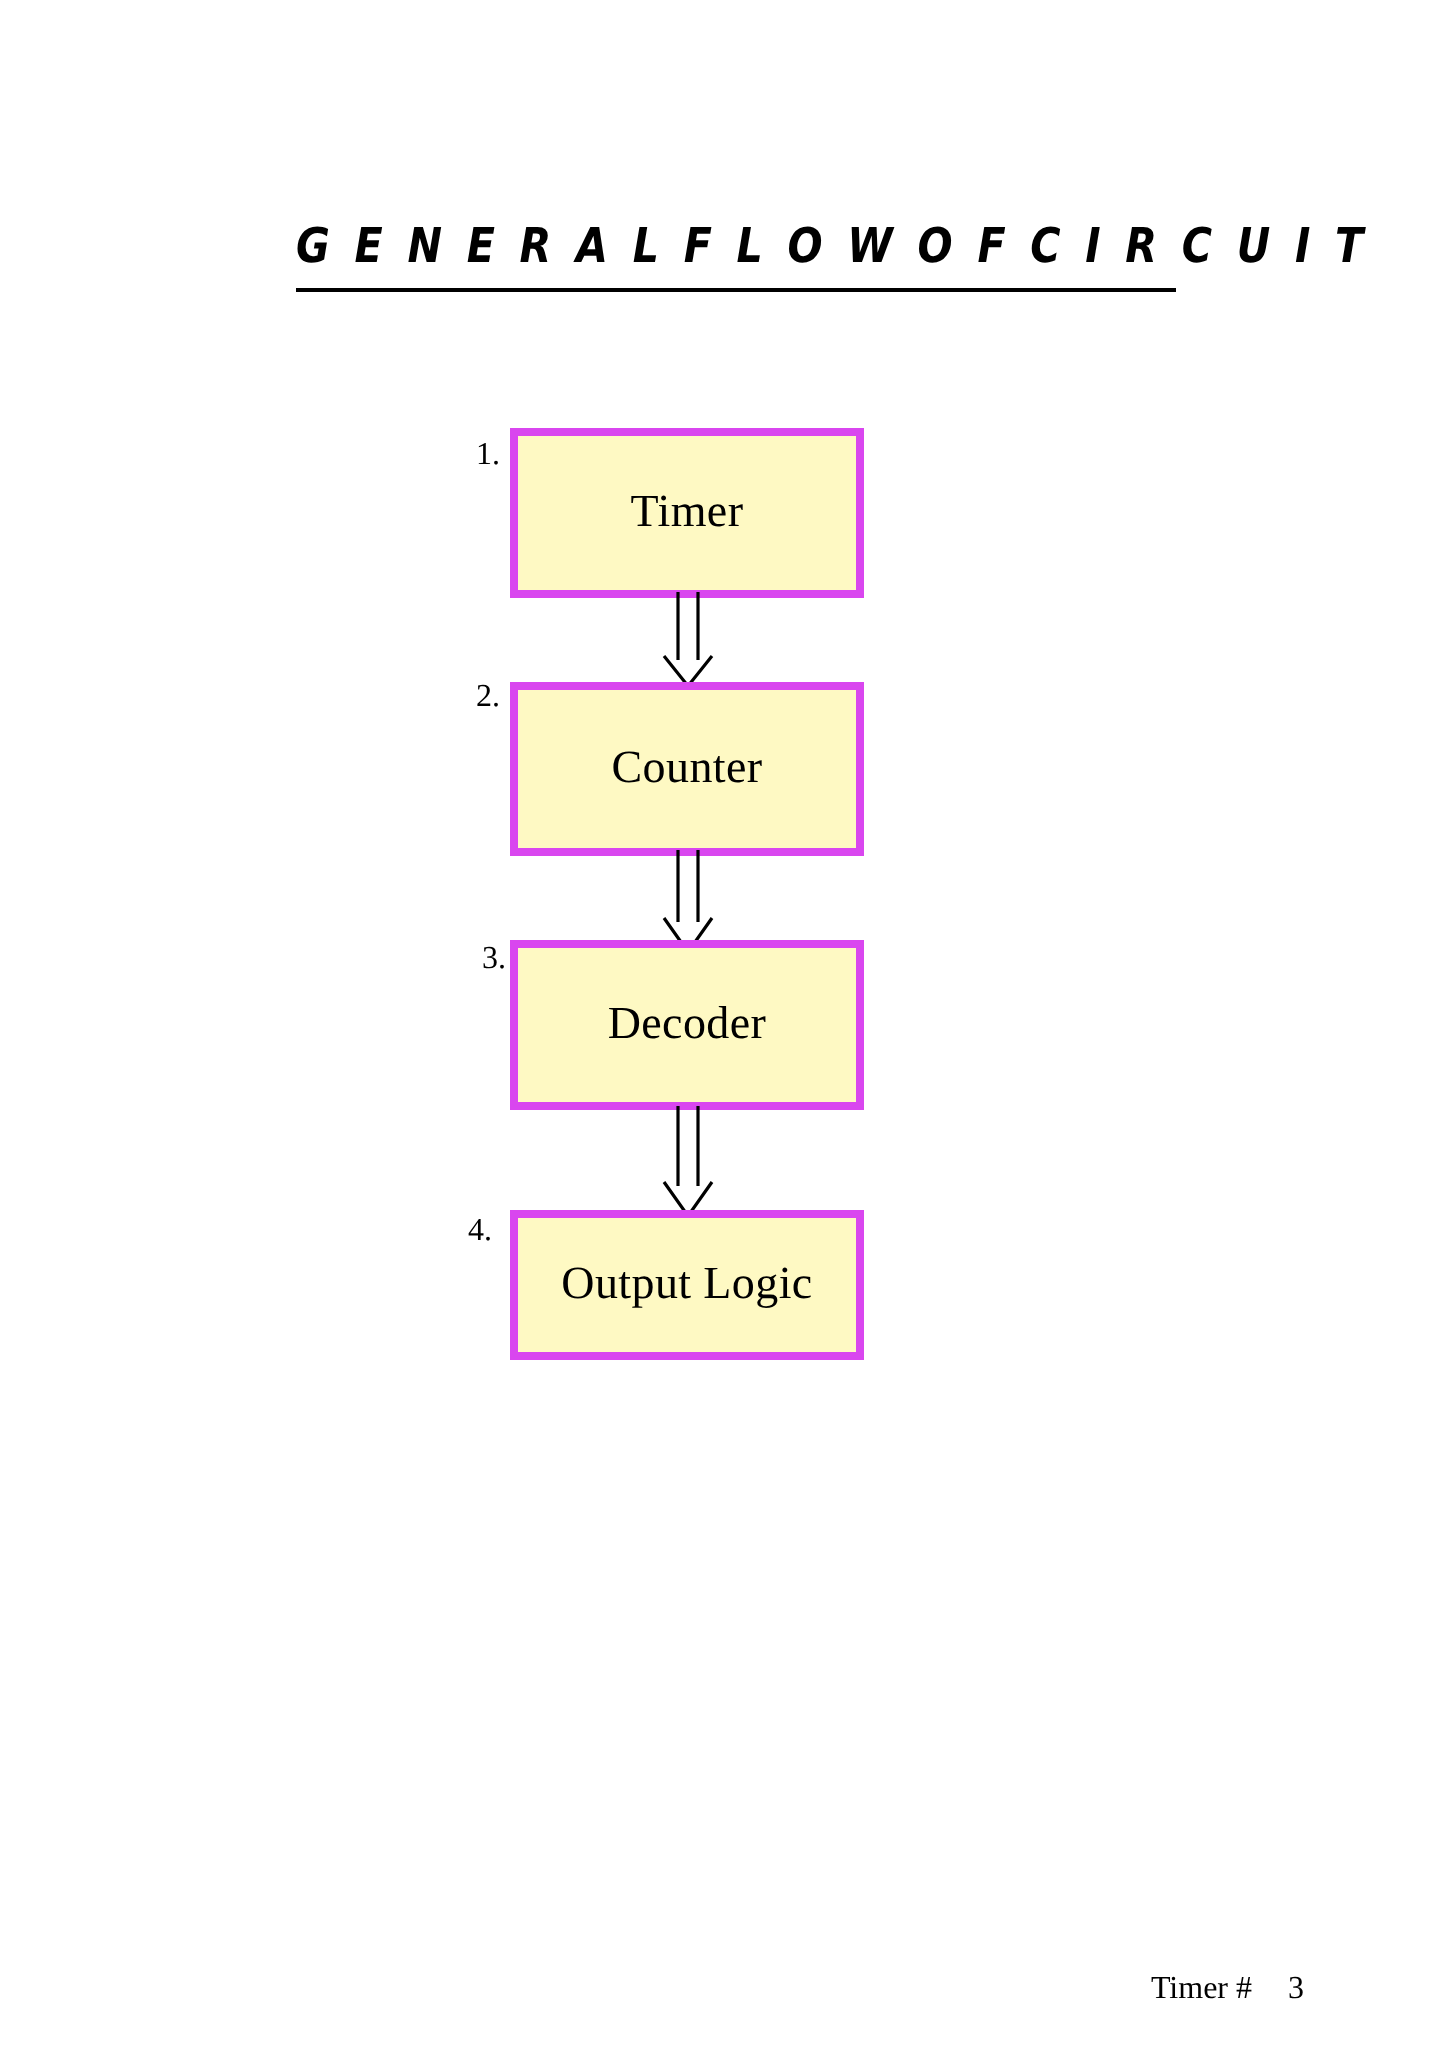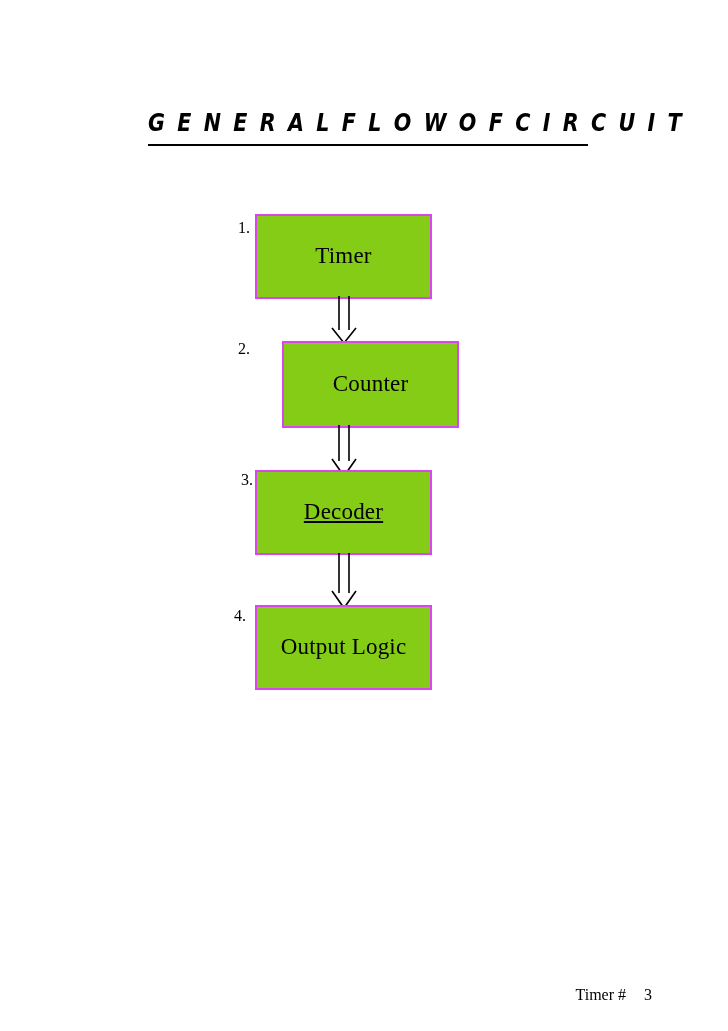--- a/index.html
+++ b/index.html
@@ -53,22 +53,22 @@
     top: 0;
     width: 728px;
     height: 1031px;
   }
 
   .node {
     position: absolute;
     left: 255px;
     width: 177px;
     box-sizing: border-box;
-    border: 2px solid #d946ef;
-    background: #84cc16;
+    border: 4px solid #d946ef;
+    background: #fef9c3;
     display: flex;
     align-items: center;
     justify-content: center;
   }
 
   .node-label {
     font-family: "Liberation Serif", "DejaVu Serif", serif;
     font-size: 23px;
     font-weight: 400;
     color: #000000;
@@ -129,43 +129,43 @@
       <span class="node-label">Timer</span>
     </div>
 
     <div class="connector" style="left:320px; top:296px;">
       <svg width="48" height="52" viewBox="0 0 48 52">
         <path d="M19 0 L19 34 M29 0 L29 34 M12 32 L24 47 L36 32" fill="none" stroke="#000000" stroke-width="1.6" stroke-linecap="butt" stroke-linejoin="miter"></path>
       </svg>
     </div>
 
     <div class="node-number" style="left:238px; top:341px;">2.</div>
-    <div class="node" style="top:341px; height:87px;margin-left:27px;">
+    <div class="node" style="top:341px; height:87px;">
       <span class="node-label">Counter</span>
     </div>
 
     <div class="connector" style="left:320px; top:425px;">
       <svg width="48" height="56" viewBox="0 0 48 56">
         <path d="M19 0 L19 36 M29 0 L29 36 M12 34 L24 51 L36 34" fill="none" stroke="#000000" stroke-width="1.6" stroke-linecap="butt" stroke-linejoin="miter"></path>
       </svg>
     </div>
 
     <div class="node-number" style="left:241px; top:472px;">3.</div>
-    <div class="node" style="top:470px; height:85px;text-decoration:underline;">
+    <div class="node" style="top:470px; height:85px;">
       <span class="node-label">Decoder</span>
     </div>
 
     <div class="connector" style="left:320px; top:553px;">
       <svg width="48" height="60" viewBox="0 0 48 60">
         <path d="M19 0 L19 40 M29 0 L29 40 M12 38 L24 55 L36 38" fill="none" stroke="#000000" stroke-width="1.6" stroke-linecap="butt" stroke-linejoin="miter"></path>
       </svg>
     </div>
 
     <div class="node-number" style="left:234px; top:608px;">4.</div>
-    <div class="node" style="top:605px; height:85px;">
+    <div class="node" style="top:605px; height:75px;">
       <span class="node-label">Output Logic</span>
     </div>
 
   </div>
 
   <div class="footer">
     <span>Timer #</span><span class="page-num">3</span>
   </div>
 
 </div>

